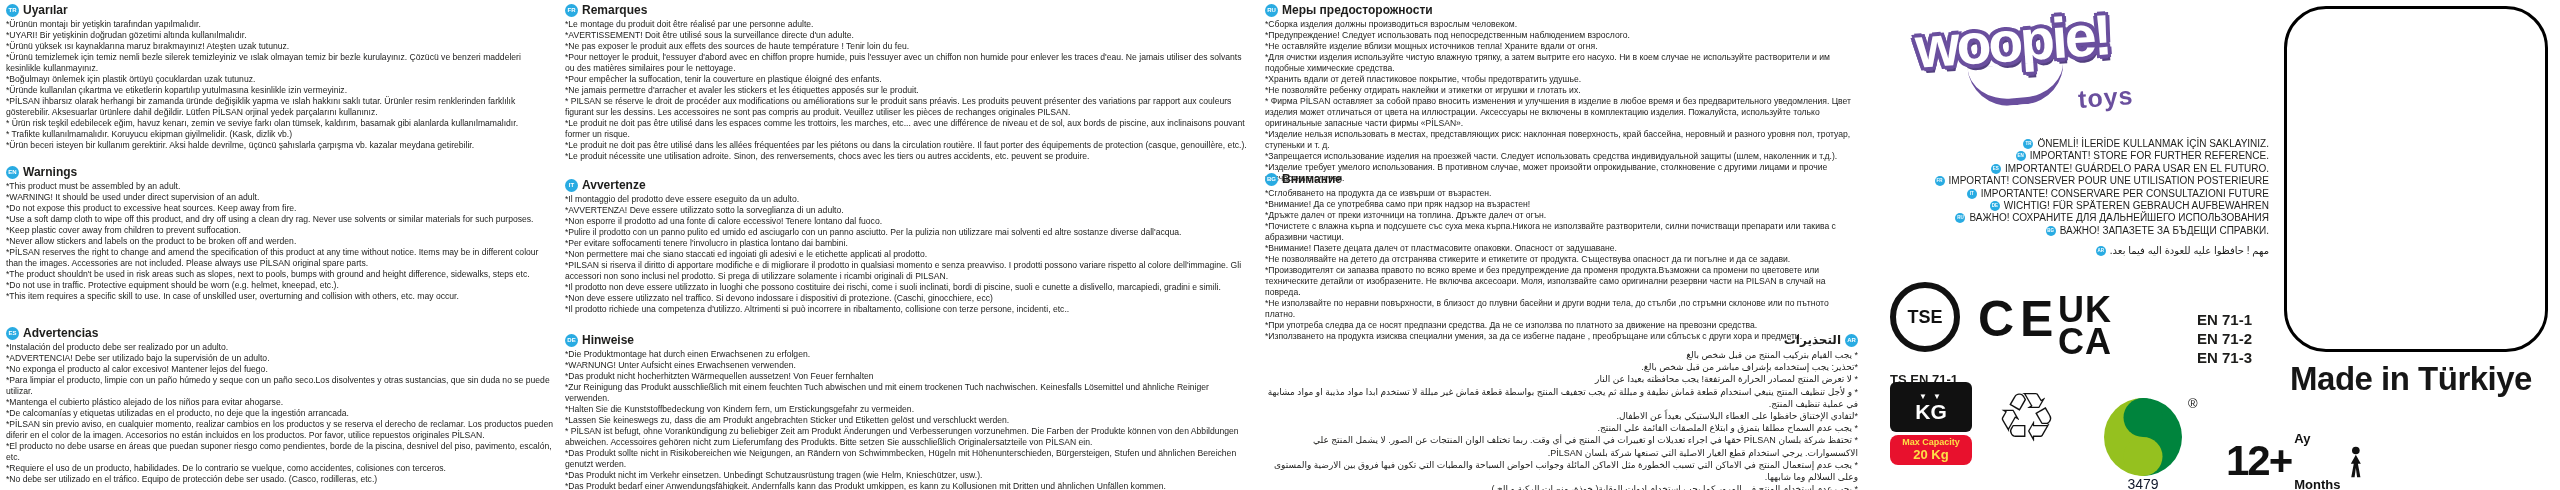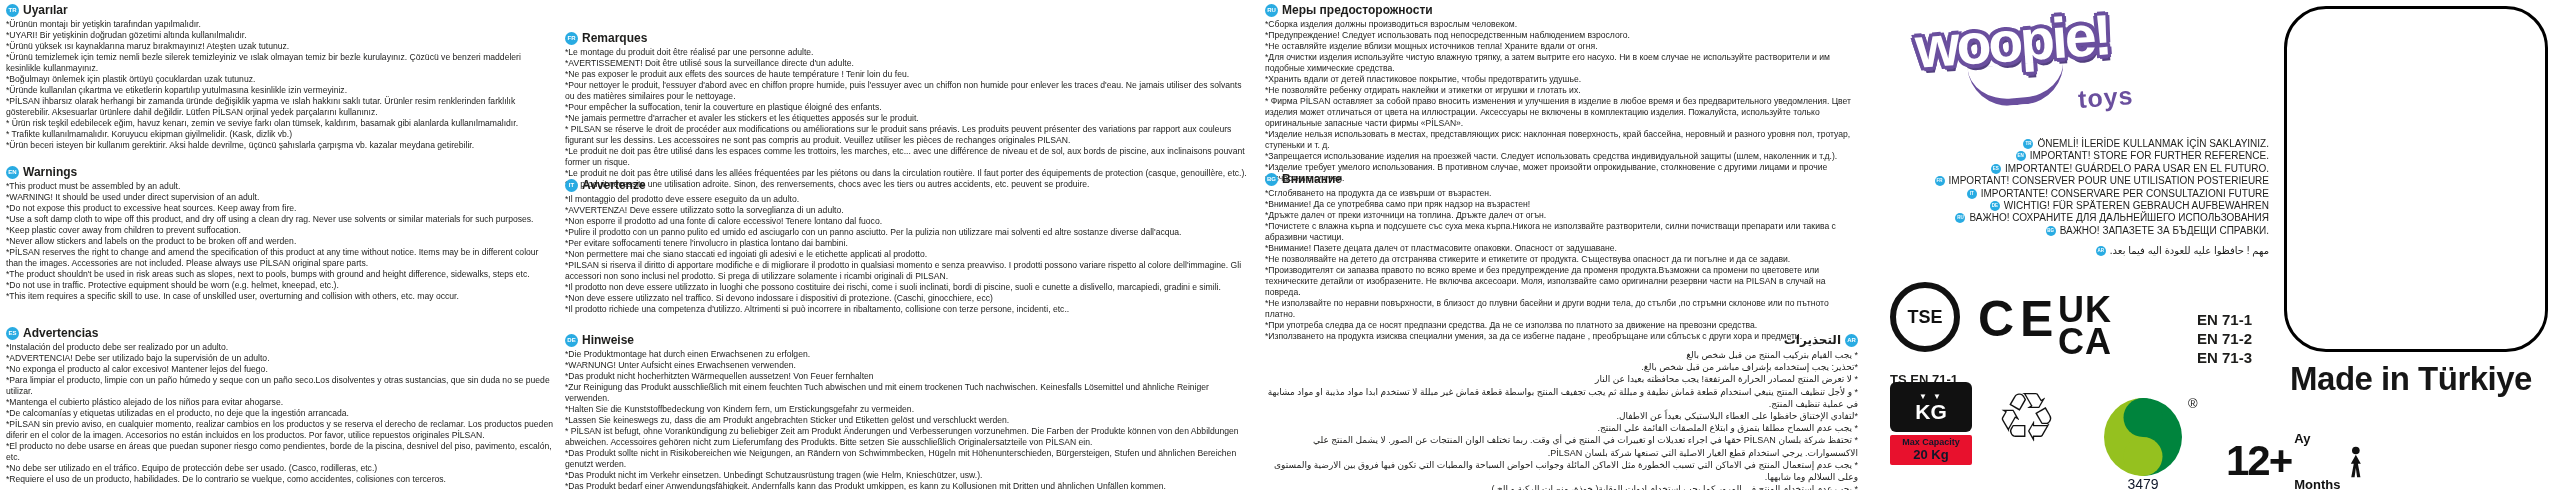--- a/index.html
+++ b/index.html
@@ -3,21 +3,21 @@
 <meta charset="utf-8">
 <style>
   html,body{margin:0;padding:0;background:#ffffff;}
   .sheet{position:relative;width:2560px;height:490px;background:#ffffff;overflow:hidden;
          font-family:"Liberation Sans","DejaVu Sans",sans-serif;color:#1d1d1b;}
   
   .lang-sec{position:absolute;}
   .sec-tr{left:6px;top:3px;width:551px;}
   .sec-en{left:6px;top:165px;width:551px;}
   .sec-es{left:6px;top:326px;width:551px;}
-  .sec-fr{left:565px;top:3px;width:684px;margin-top:28px;}
+  .sec-fr{left:565px;top:3px;width:684px;}
   .sec-it{left:565px;top:178px;width:684px;}
   .sec-de{left:565px;top:333px;width:684px;}
   .sec-ru{left:1265px;top:3px;width:593px;}
   .sec-bg{left:1265px;top:172px;width:593px;}
   .sec-ar{left:1265px;top:333px;width:593px;text-align:right;}
   .sec-head{display:flex;align-items:center;gap:4px;font-size:12px;font-weight:700;margin:0 0 2px 0;}
   .sec-ar .sec-head{justify-content:flex-start;}
   .badge{display:inline-flex;flex:0 0 auto;width:13px;height:13px;border-radius:50%;
          background:#29ABE2;color:#fff;font-size:6px;font-weight:700;
          align-items:center;justify-content:center;letter-spacing:0;}
@@ -48,21 +48,21 @@
   .ce-mark{position:absolute;left:1978px;top:290px;font-size:50px;font-weight:700;
      letter-spacing:6px;color:#111;}
   .ukca-mark{position:absolute;left:2058px;top:294px;font-size:36px;font-weight:800;
      line-height:32px;letter-spacing:1px;color:#111;}
   .en-standards{position:absolute;left:2197px;top:310px;font-size:15px;font-weight:700;line-height:19px;}
   .kg-badge{position:absolute;left:1890px;top:382px;width:82px;}
   .kg-top{height:50px;background:#111;border-radius:6px;color:#fff;display:flex;flex-direction:column;
      align-items:center;justify-content:center;line-height:1;}
   .kg-arrows{font-size:8px;letter-spacing:2px;}
   .kg-text{font-size:21px;font-weight:800;}
-  .kg-red{margin-top:3px;background:#E8112D;border-radius:2px;color:#0f172a;text-align:center;
+  .kg-red{margin-top:3px;background:#E8112D;border-radius:8px;color:#fde047;text-align:center;
      padding:3px 2px;line-height:1.1;}
   .kg-cap{font-size:9px;font-weight:700;}
   .kg-val{font-size:13px;font-weight:800;}
   .recycle{position:absolute;left:1996px;top:384px;font-size:68px;line-height:1;color:#111;
      font-family:"DejaVu Sans",sans-serif;}
   .green-dot{position:absolute;left:2104px;top:398px;width:78px;height:78px;border-radius:50%;
      background:linear-gradient(90deg,#95C11F 50%,#00843D 50%);}
   .green-dot::before{content:"";position:absolute;left:50%;top:0;transform:translateX(-50%);
      width:39px;height:39px;border-radius:50%;background:#00843D;}
   .green-dot::after{content:"";position:absolute;left:50%;bottom:0;transform:translateX(-50%);
@@ -129,22 +129,22 @@
       </h2>
       <div class="lines">
           <div class="line">*Instalación del producto debe ser realizado por un adulto.</div>
           <div class="line">*ADVERTENCIA! Debe ser utilizado bajo la supervisión de un adulto.</div>
           <div class="line">*No exponga el producto al calor excesivo! Mantener lejos del fuego.</div>
           <div class="line">*Para limpiar el producto, limpie con un paño húmedo y seque con un paño seco.Los disolventes y otras sustancias, que sin duda no se puede utilizar.</div>
           <div class="line">*Mantenga el cubierto plástico alejado de los niños para evitar ahogarse.</div>
           <div class="line">*De calcomanías y etiquetas utilizadas en el producto, no deje que la ingestión arrancada.</div>
           <div class="line">*PİLSAN sin previo aviso, en cualquier momento, realizar cambios en los productos y se reserva el derecho de reclamar. Los productos pueden diferir en el color de la imagen. Accesorios no están incluidos en los productos. Por favor, utilice repuestos originales PİLSAN.</div>
           <div class="line">*El producto no debe usarse en áreas que puedan suponer riesgo como pendientes, borde de la piscina, desnivel del piso, pavimento, escalón, etc.</div>
+          <div class="line">*Requiere el uso de un producto, habilidades. De lo contrario se vuelque, como accidentes, colisiones con terceros.</div>
           <div class="line">*No debe ser utilizado en el tráfico. Equipo de protección debe ser usado. (Casco, rodilleras, etc.)</div>
-          <div class="line">*Requiere el uso de un producto, habilidades. De lo contrario se vuelque, como accidentes, colisiones con terceros.</div>
         </div>
     </section>
       <section class="lang-sec sec-fr">
       <h2 class="sec-head">
         <span class="badge">FR</span>
         <span class="sec-title">Remarques</span>
       </h2>
       <div class="lines">
           <div class="line">*Le montage du produit doit être réalisé par une personne adulte.</div>
           <div class="line">*AVERTISSEMENT!  Doit être utilisé sous la surveillance directe d'un adulte.</div>

